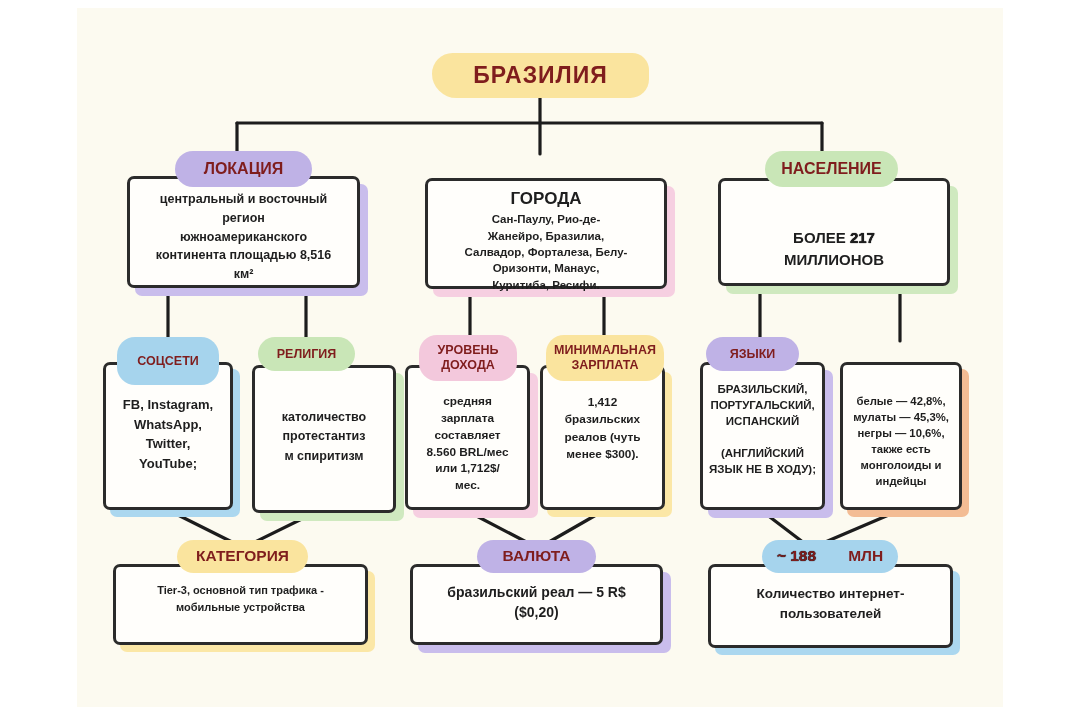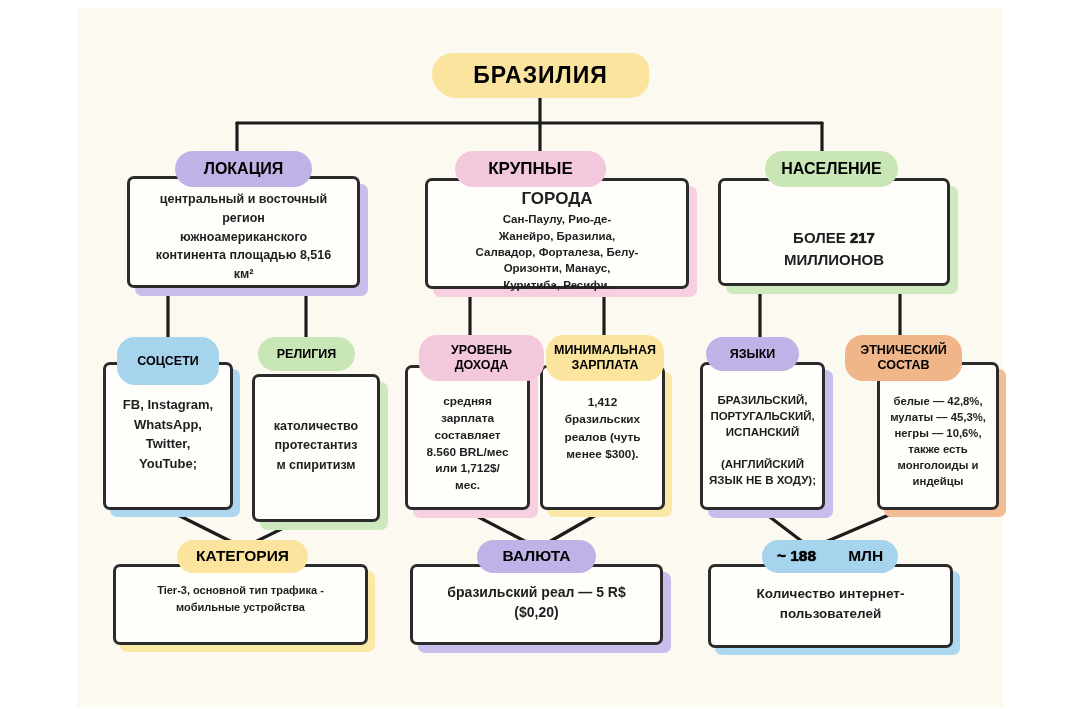--- a/index.html
+++ b/index.html
@@ -1,31 +1,31 @@
 <!DOCTYPE html>
 <html><head>
 <meta charset="utf-8">
 <style>
   html,body{margin:0;padding:0;background:#ffffff;}
   #stage{position:relative;width:1080px;height:720px;background:#ffffff;overflow:hidden;
          font-family:"Liberation Sans", sans-serif;}
   #canvas{position:absolute;left:77px;top:8px;width:926px;height:699px;background:#FCFAF0;}
   svg.wires{position:absolute;left:0;top:0;z-index:1;}
   .blob{position:absolute;z-index:3;display:flex;align-items:center;justify-content:center;
-        text-align:center;font-weight:700;color:#000000;border-radius:18px;line-height:1.2;
+        text-align:center;font-weight:700;color:#7f1d1d;border-radius:18px;line-height:1.2;
         padding:2px 6px;box-sizing:border-box;}
   .card{position:absolute;z-index:2;background:#FFFEFB;border:3px solid #2B2B2B;border-radius:7px;
         box-sizing:border-box;display:flex;flex-direction:column;align-items:center;
         text-align:center;color:#1E1E1E;}
   .body{white-space:pre-line;font-weight:700;}
   .c-yellow{background:#FAE49E;} .c-purple{background:#BFB2E6;} .c-pink{background:#F3C8DC;}
   .c-green{background:#C9E6B7;}  .c-blue{background:#A6D4ED;}   .c-orange{background:#F1B58A;}
   .sh-purple{box-shadow:8px 8px 0 0 #C9BDEC;} .sh-pink{box-shadow:8px 8px 0 0 #F6CFE1;}
   .sh-green{box-shadow:8px 8px 0 0 #CFE9BF;}  .sh-blue{box-shadow:7px 7px 0 0 #ABD7EF;}
-  .sh-yellow{box-shadow:7px 7px 0 0 #FBE7A6;} .sh-orange{box-shadow:7px 7px 0 0 #F3BC94;margin-left:37px;}
+  .sh-yellow{box-shadow:7px 7px 0 0 #FBE7A6;} .sh-orange{box-shadow:7px 7px 0 0 #F3BC94;}
   .xb{text-shadow:0 0 .7px #111,0 0 .7px #111;}
   .root-blob{left:432px;top:53px;width:217px;height:45px;font-size:23px;letter-spacing:1px;
              border-radius:22px 18px 20px 26px;}
   .lv1-blob{height:36px;font-size:16px;}
   .lv2-blob{font-size:12.5px;}
   .lv3-blob{height:33px;font-size:15.5px;}
 </style>
 </head>
 <body>
 
@@ -57,22 +57,21 @@
 
   <div class="blob c-purple lv1-blob" style="left:175px;top:151px;width:137px;">ЛОКАЦИЯ</div>
   <div class="card sh-purple" style="left:127px;top:176px;width:233px;height:112px;justify-content:center;padding:16px 13px 6px;">
     <div class="body" style="font-size:12.5px;line-height:1.5;">центральный и восточный
 регион
 южноамериканского
 континента площадью 8,516
 км²</div>
   </div>
 
-  <div class="blob c-pink lv1-blob" style="left:455px;top:151px;width:151px;font-size:17px;">КРУПНЫЕ</div>
-  <div class="card sh-pink" style="left:425px;top:178px;width:264px;height:111px;padding:8px 20px 4px;">
+  <div class="card sh-pink" style="left:425px;top:178px;width:242px;height:111px;padding:8px 20px 4px;">
     <div style="font-weight:700;font-size:17px;line-height:1.2;">ГОРОДА</div>
     <div class="body" style="font-size:11.5px;line-height:1.42;margin-top:2px;">Сан-Паулу, Рио-де-
 Жанейро, Бразилиа,
 Салвадор, Форталеза, Белу-
 Оризонти, Манаус,
 Куритиба, Ресифи.</div>
   </div>
 
   <div class="blob c-green lv1-blob" style="left:765px;top:151px;width:133px;">НАСЕЛЕНИЕ</div>
   <div class="card sh-green" style="left:718px;top:178px;width:232px;height:108px;justify-content:center;padding-top:10px;">
@@ -80,55 +79,54 @@
   </div>
 
   <div class="blob c-blue lv2-blob" style="left:117px;top:337px;width:102px;height:48px;">СОЦСЕТИ</div>
   <div class="card sh-blue" style="left:103px;top:362px;width:130px;height:148px;justify-content:center;padding:14px 4px 18px;">
     <div class="body" style="font-size:13px;line-height:1.5;">FB, Instagram,
 WhatsApp, Twitter,
 YouTube;</div>
   </div>
 
   <div class="blob c-green lv2-blob" style="left:258px;top:337px;width:97px;height:34px;">РЕЛИГИЯ</div>
-  <div class="card sh-green" style="left:252px;top:374px;width:128px;height:148px;justify-content:center;padding:14px 4px 18px;">
+  <div class="card sh-green" style="left:252px;top:365px;width:144px;height:148px;justify-content:center;padding:14px 4px 18px;">
     <div class="body" style="font-size:12.5px;line-height:1.55;">католичество
 протестантиз
 м спиритизм</div>
   </div>
 
-  <div class="blob c-pink lv2-blob" style="left:419px;top:335px;width:125px;height:46px;">УРОВЕНЬ ДОХОДА</div>
+  <div class="blob c-pink lv2-blob" style="left:419px;top:335px;width:98px;height:46px;">УРОВЕНЬ ДОХОДА</div>
   <div class="card sh-pink" style="left:405px;top:365px;width:125px;height:145px;justify-content:center;padding:20px 3px 8px;">
     <div class="body" style="font-size:11.8px;line-height:1.42;">средняя
 зарплата
 составляет
 8.560 BRL/мес
 или 1,712$/
 мес.</div>
   </div>
 
   <div class="blob c-yellow lv2-blob" style="left:546px;top:335px;width:118px;height:46px;">МИНИМАЛЬНАЯ ЗАРПЛАТА</div>
   <div class="card sh-yellow" style="left:540px;top:365px;width:125px;height:145px;justify-content:center;padding:16px 3px 34px;">
     <div class="body" style="font-size:11.8px;line-height:1.45;">1,412
 бразильских
 реалов (чуть
 менее $300).</div>
   </div>
 
   <div class="blob c-purple lv2-blob" style="left:706px;top:337px;width:93px;height:34px;">ЯЗЫКИ</div>
-  <div class="card sh-purple" style="left:700px;top:362px;width:125px;height:148px;justify-content:center;padding:16px 2px 8px;">
+  <div class="card sh-purple" style="left:700px;top:362px;width:125px;height:148px;padding:16px 2px 8px;">
     <div class="body" style="font-size:11.5px;line-height:1.4;">БРАЗИЛЬСКИЙ,
 ПОРТУГАЛЬСКИЙ,
 ИСПАНСКИЙ
 
 (АНГЛИЙСКИЙ
 ЯЗЫК НЕ В ХОДУ);</div>
   </div>
 
-  <div class="blob c-orange lv2-blob" style="left:845px;top:335px;width:117px;height:46px;">ЭТНИЧЕСКИЙ СОСТАВ</div>
   <div class="card sh-orange" style="left:840px;top:362px;width:122px;height:148px;justify-content:center;padding:18px 2px 8px;">
     <div class="body" style="font-size:11.3px;line-height:1.42;">белые — 42,8%,
 мулаты — 45,3%,
 негры — 10,6%,
 также есть
 монголоиды и
 индейцы</div>
   </div>
 
   <div class="blob c-yellow lv3-blob" style="left:177px;top:540px;width:131px;">КАТЕГОРИЯ</div>

